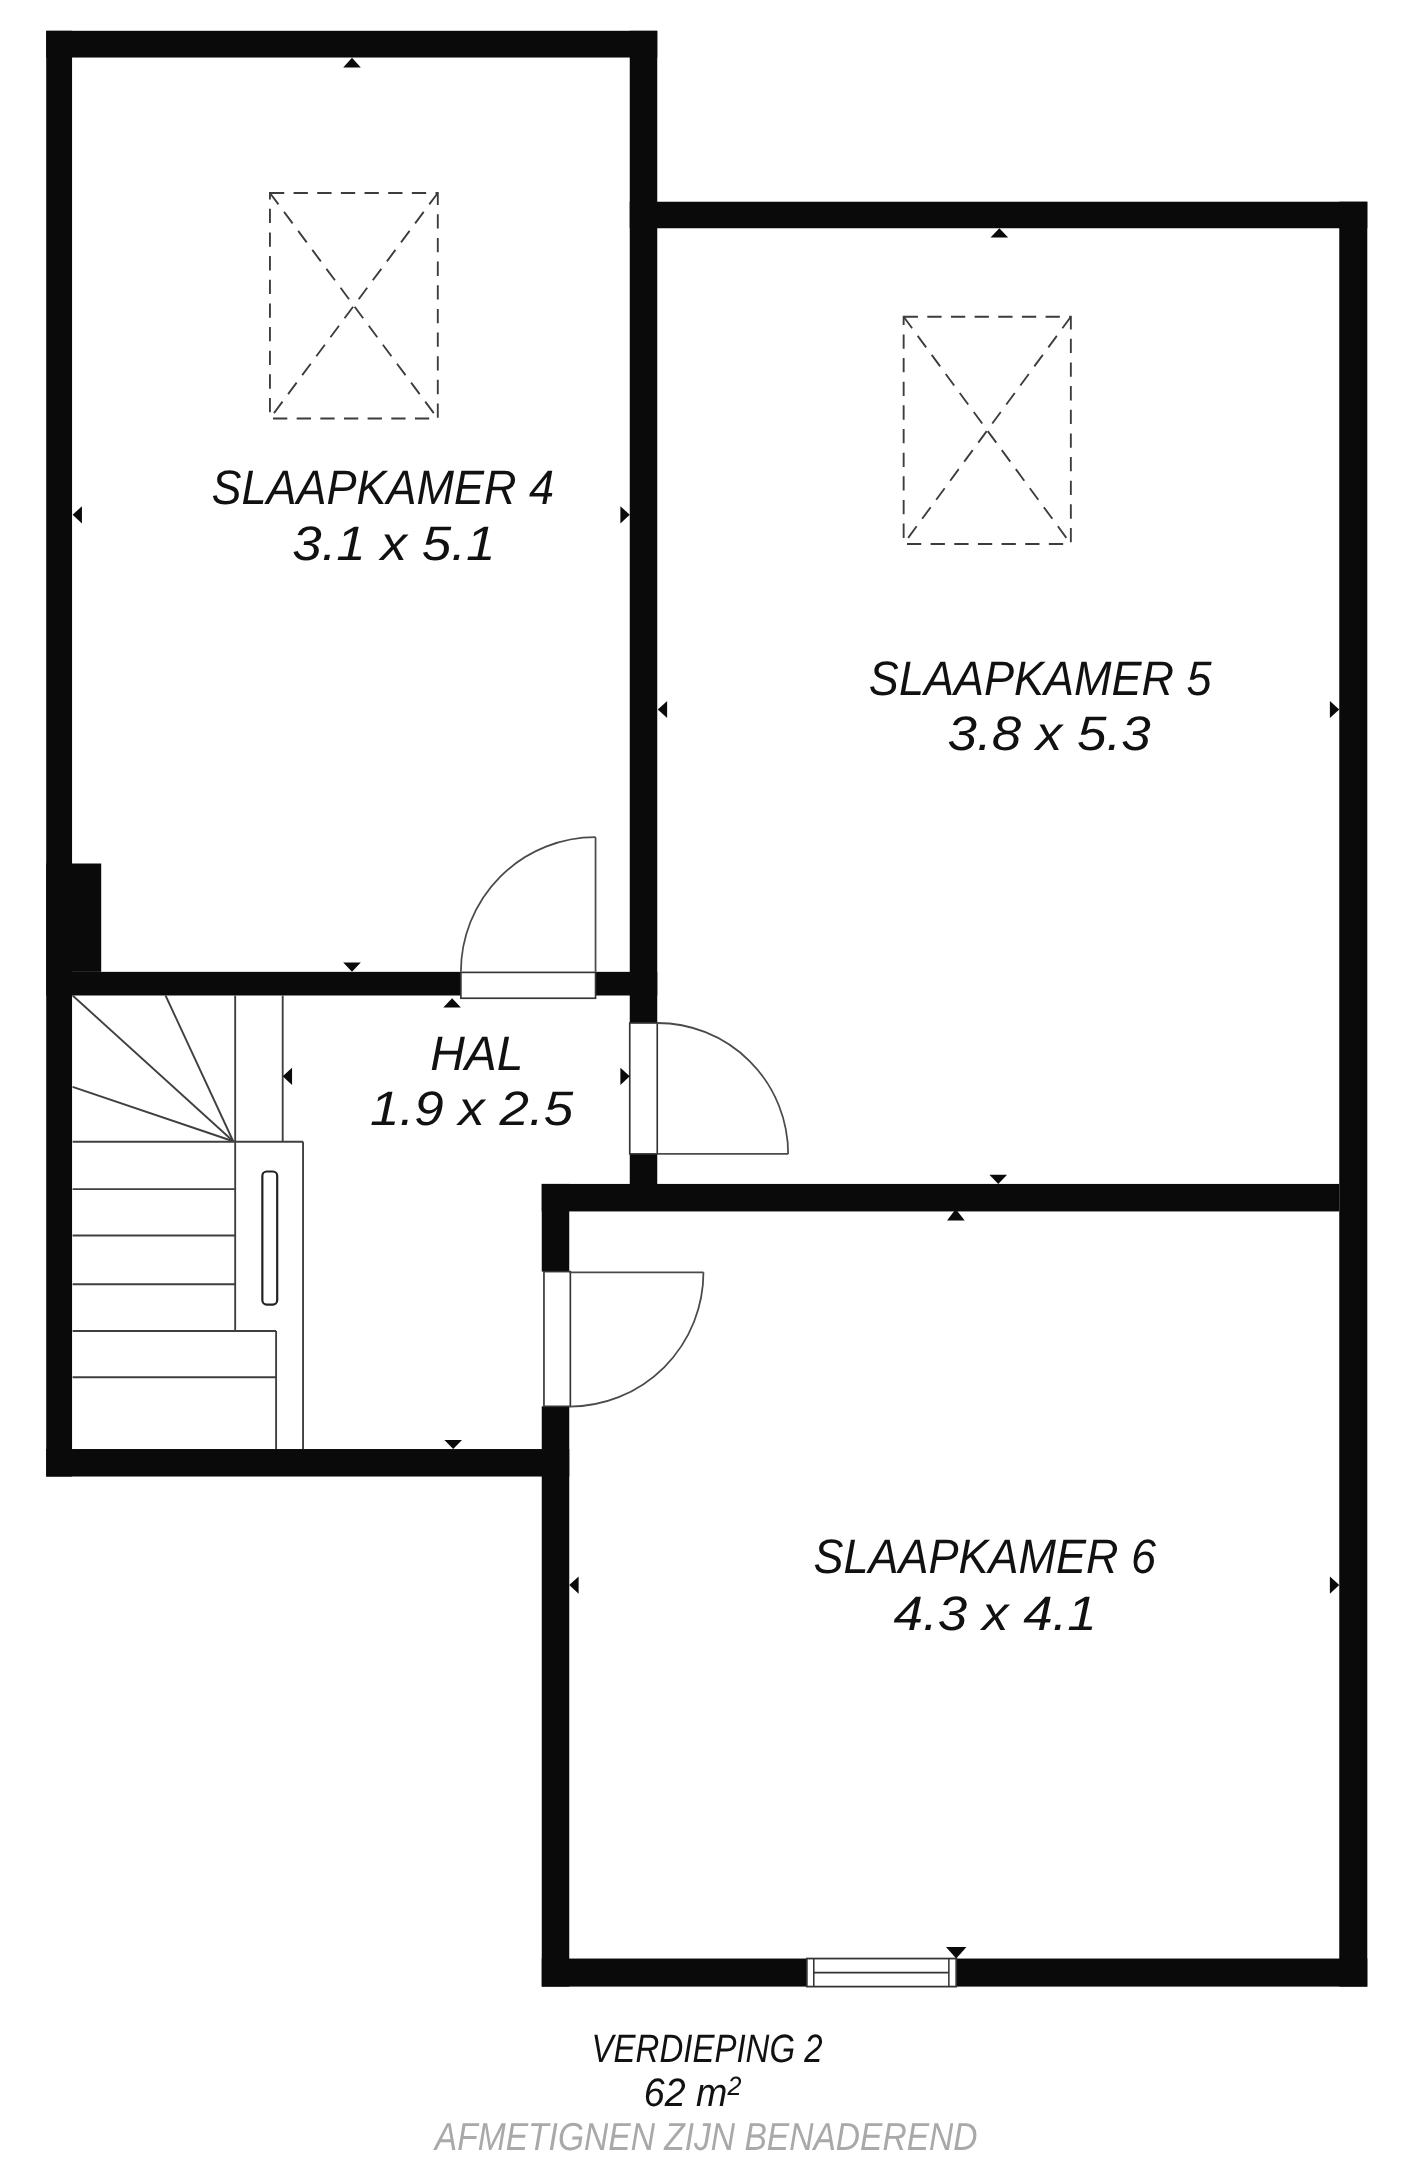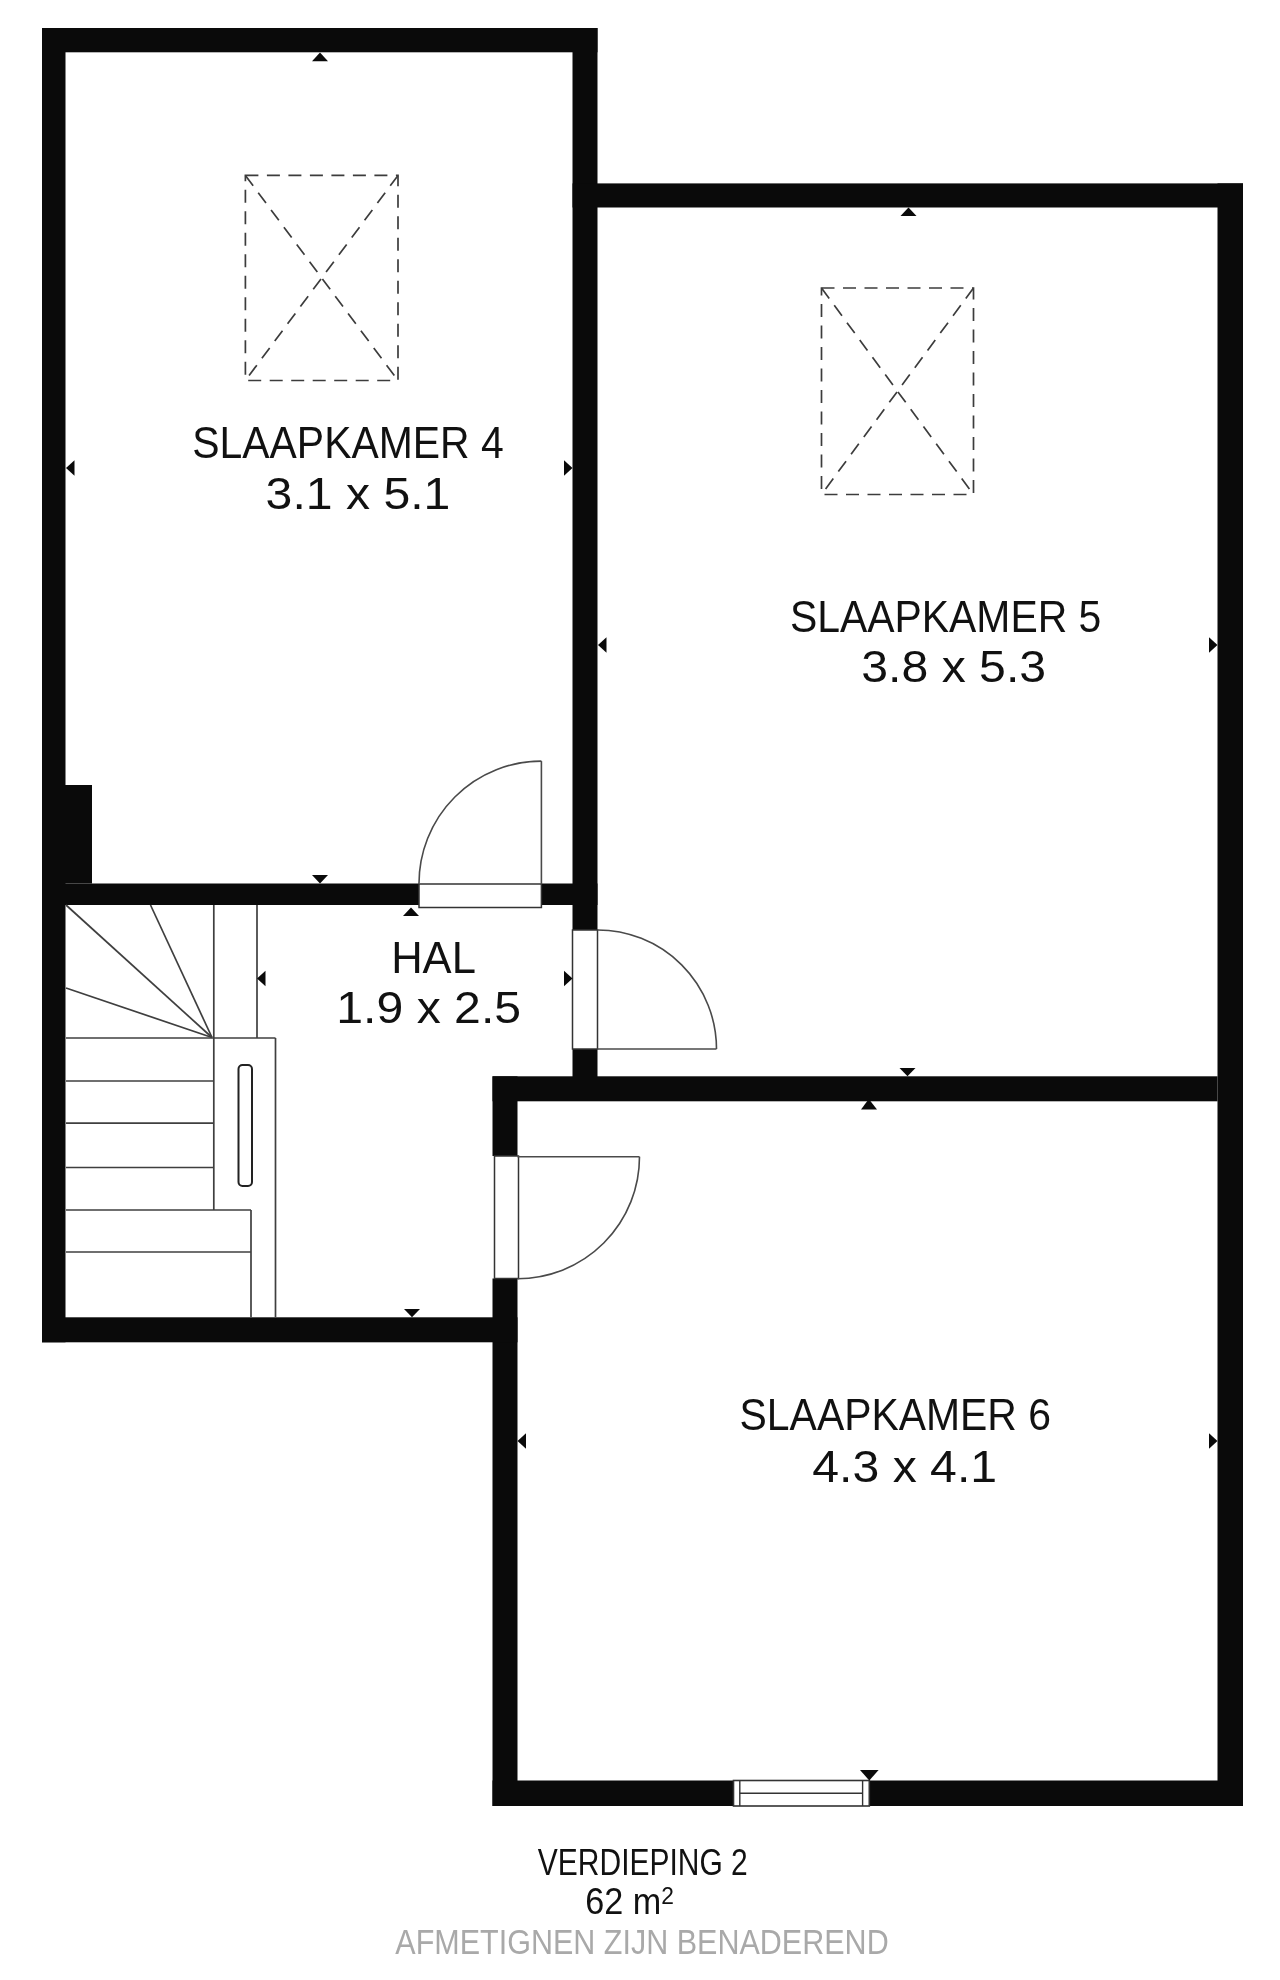--- a/index.html
+++ b/index.html
@@ -1,16 +1,16 @@
 <!DOCTYPE html>
 <html><head>
 <meta charset="utf-8">
 <style>
   html,body{margin:0;padding:0;background:#ffffff;}
-  #page{position:relative;width:1280px;height:1980px;background:#ffffff;overflow:hidden;}
+  #page{position:relative;width:1280px;height:1980px;background:#ffffff;overflow:hidden;font-style:italic;}
   svg{position:absolute;left:0;top:0;}
   text{font-family:"Liberation Sans",sans-serif;}
 </style>
 </head>
 <body>
 <div id="page">
 <svg width="1280" height="1980" viewBox="0 0 1280 1980">
 
   <g fill="#0a0a0a" stroke="none">
 

